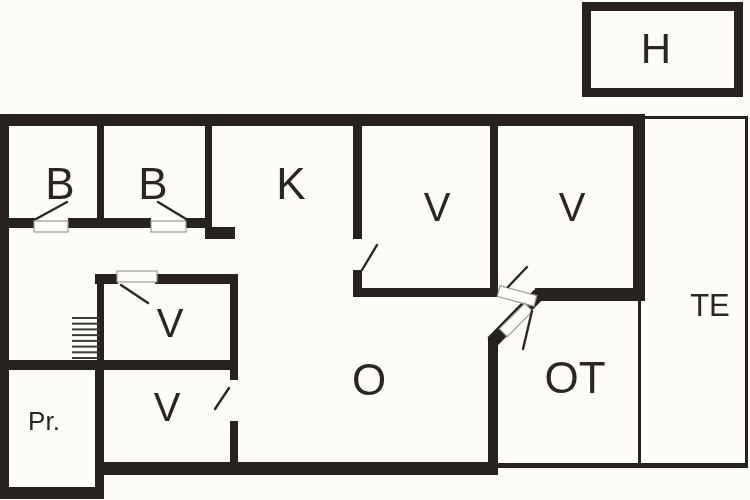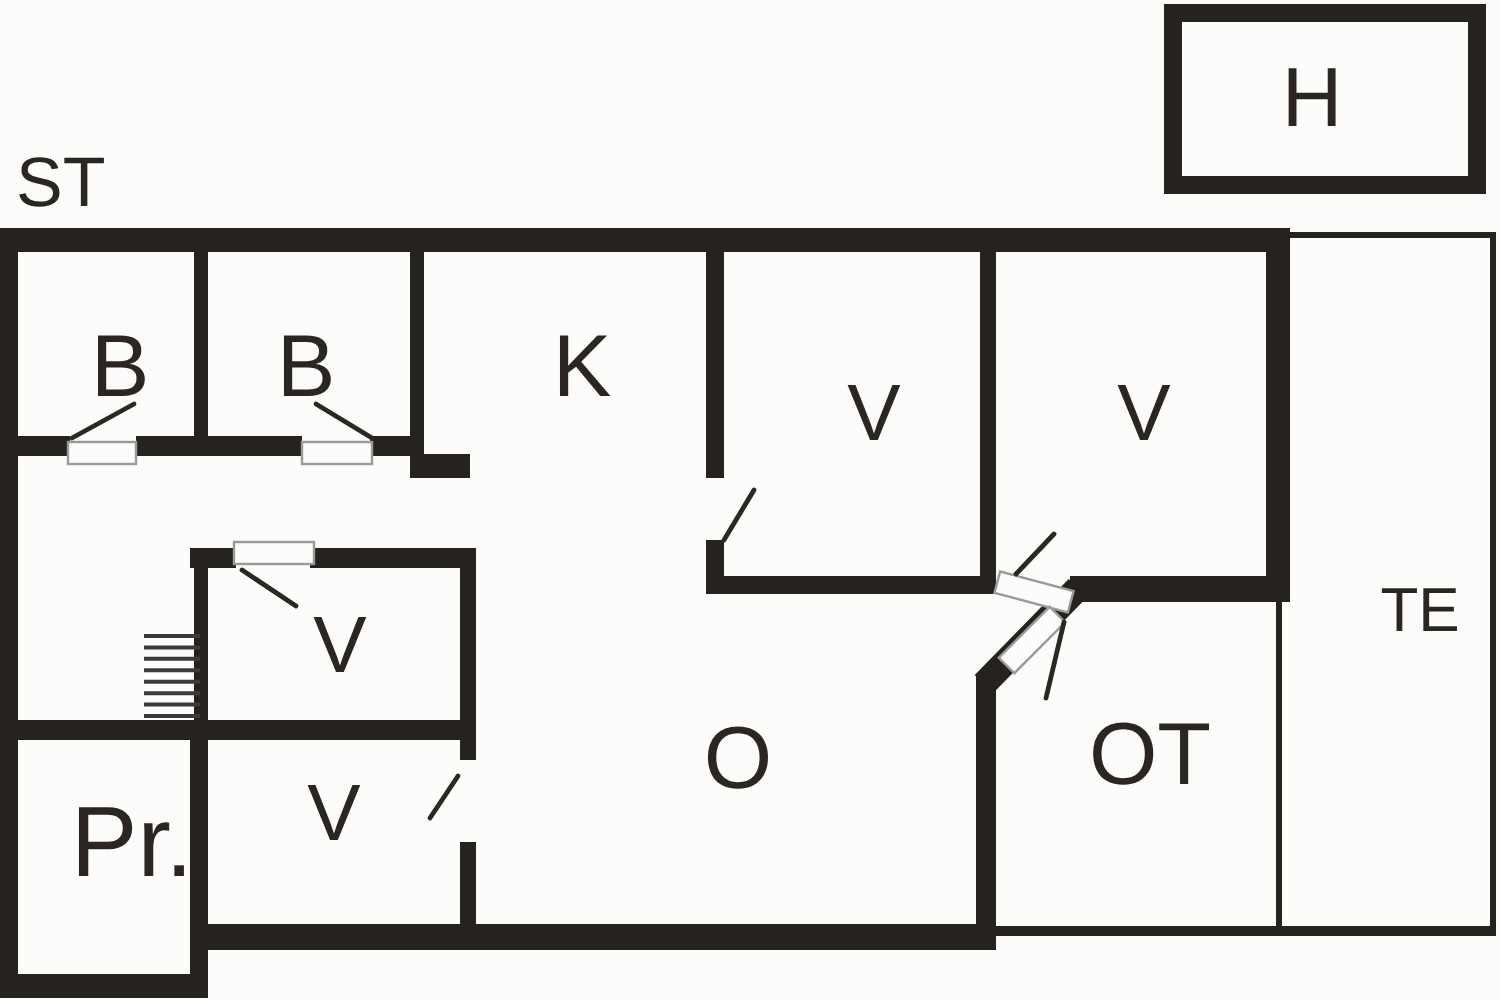--- a/index.html
+++ b/index.html
@@ -111,26 +111,25 @@
       <line x1="72" y1="323.7" x2="100" y2="323.7"></line>
       <line x1="72" y1="329.4" x2="100" y2="329.4"></line>
       <line x1="72" y1="335.1" x2="100" y2="335.1"></line>
       <line x1="72" y1="340.9" x2="100" y2="340.9"></line>
       <line x1="72" y1="346.6" x2="100" y2="346.6"></line>
       <line x1="72" y1="352.3" x2="100" y2="352.3"></line>
       <line x1="72" y1="358" x2="100" y2="358"></line>
     </g>
   </svg>
 
-  <span class="lbl lbl-st" style="left:8px;top:74px;font-size:35px;">ST</span>
   <span class="lbl" style="left:656px;top:49px;font-size:42px;">H</span>
   <span class="lbl" style="left:60px;top:184px;font-size:44px;">B</span>
   <span class="lbl" style="left:153px;top:184px;font-size:44px;">B</span>
   <span class="lbl" style="left:291px;top:184px;font-size:44px;">K</span>
   <span class="lbl" style="left:437px;top:207px;font-size:40px;">V</span>
   <span class="lbl" style="left:572px;top:207px;font-size:40px;">V</span>
   <span class="lbl" style="left:710px;top:305px;font-size:31px;">TE</span>
   <span class="lbl" style="left:170px;top:323px;font-size:40px;">V</span>
   <span class="lbl" style="left:167px;top:407px;font-size:40px;">V</span>
-  <span class="lbl" style="left:66px;top:421px;font-size:50px;">Pr.</span>
+  <span class="lbl" style="left:44px;top:421px;font-size:26px;">Pr.</span>
   <span class="lbl" style="left:369px;top:380px;font-size:44px;">O</span>
   <span class="lbl" style="left:575px;top:378px;font-size:44px;text-align:center;">OT</span>
 </div>
 
 </body></html>

